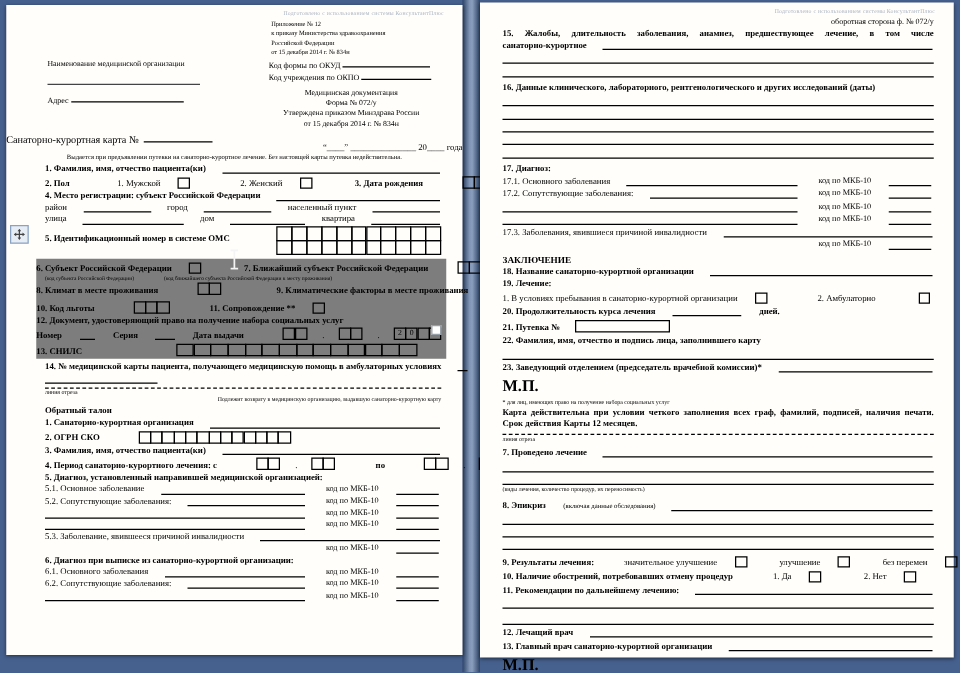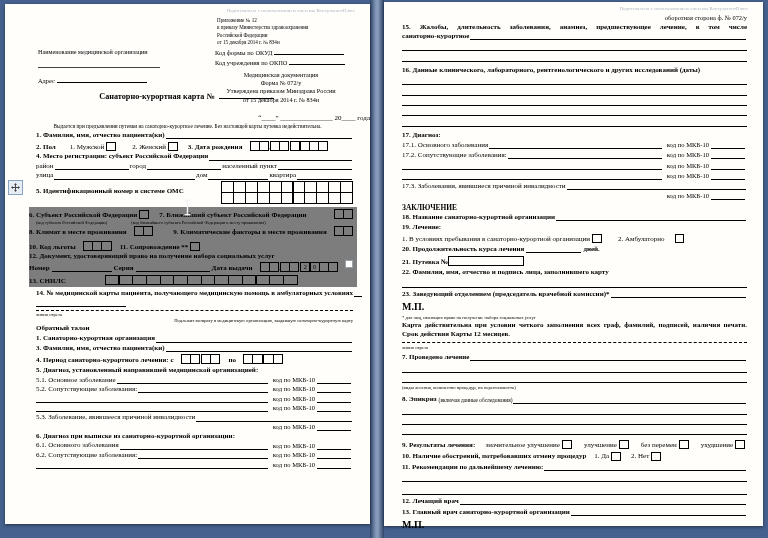--- a/index.html
+++ b/index.html
@@ -13,28 +13,28 @@
   .wm{position:absolute;top:4px;right:15px;font-size:4.6px;color:#aab3c1;letter-spacing:.2px;white-space:nowrap;}
   .b{font-weight:bold}.c{text-align:left}.r{text-align:right}
   
   .annex{position:absolute;top:13px;left:212px;font-size:5.1px;line-height:1.45;}
   .orglbl{position:absolute;top:44px;left:33px;font-size:6.2px;}
   .orgline{position:absolute;top:63px;left:33px;width:122px;border-bottom:1px solid #444;}
   .addr{position:absolute;top:73px;left:33px;font-size:6.4px;}
   .codes{position:absolute;top:44px;left:210px;font-size:6.4px;line-height:1.6;}
   .codes .u{border-bottom:.8px solid #000;display:inline-block;}
   .meddoc{position:absolute;top:67px;left:196px;width:160px;text-align:center;font-size:6.2px;line-height:1.32;}
-  .ttl{position:absolute;top:88px;left:0;width:100%;text-align:center;font-size:8.2px;font-weight:bold;}
+  .ttl{position:absolute;top:103px;left:0;width:100%;font-size:8.2px;font-weight:normal;}
   .dateline{position:absolute;top:110px;left:0;width:100%;text-align:right;font-size:7px;}
   .note{position:absolute;top:119px;left:0;width:100%;text-align:center;font-size:5.3px;}
   
   .flow{position:absolute;left:31px;right:17px;}
   #p1 .flow{top:128px;font-family:Liberation Serif, serif;}
   #p2f{position:absolute;left:18px;right:16px;top:12px;}
-  .ln{display:flex;align-items:flex-end;margin-bottom:2.1px;min-height:7.3px;font-size:7px;line-height:1.05;}
+  .ln{display:flex;align-items:flex-end;margin-bottom:2.1px;min-height:7.3px;font-size:7px;line-height:1.05;gap:12px;}
   #p2f .ln{margin-bottom:2.7px;min-height:7.5px;}
   .ln span{white-space:nowrap;}
   .fill{flex:1;border-bottom:.8px solid #000;margin:0 1px;min-width:8px;}
   .u{display:inline-block;border-bottom:.8px solid #000;margin:0 2px;}
   .w34{width:34px}.w55{width:55px}.w60{width:60px}.w74{width:74px}.w90{width:90px}
   .rl{border-bottom:.9px solid #000;height:7.2px;margin-bottom:2.1px;}
   .cb{display:inline-block;width:7.8px;height:6.8px;border:.9px solid #000;margin:0 2px;flex:none;}
   .cells{display:inline-flex;flex:none;}
   .cells i{width:8.2px;height:7.8px;border:.9px solid #000;margin-left:-.9px;font-style:normal;
            font-size:6.2px;line-height:7.8px;text-align:center;}
@@ -52,21 +52,21 @@
   .omsgrid{display:flex;flexDirection:column;flex:none;flex-direction:column;}
   .omsgrid .cells{margin-top:-.9px;}
   .jl{text-align:justify;text-align-last:justify;font-weight:bold;font-size:7px;line-height:1.25;margin-bottom:1px;}
   .bigbox{display:inline-block;width:74px;height:8.6px;border:.9px solid #000;flex:none;}
   .g3{margin-top:3px}.g5{margin-top:5px}
   
   .movehandle{position:absolute;left:3px;top:176px;width:13px;height:13px;background:#e7edf5;
               border:1px solid #8aa3c2;display:flex;align-items:center;justify-content:center;}
   .resizehandle{position:absolute;right:17px;top:256px;width:6px;height:6px;border:1px solid #9aa0a8;background:#fff;}
   .ibeam{position:absolute;left:178px;top:195px;}
-  .mp{font-size:10px;font-weight:bold;margin:3px 0 2px 0;}
+  .mp{font-size:13px;font-weight:bold;margin:3px 0 2px 0;}
 </style>
 </head>
 <body>
 
 <div id="canvas">
   <div class="divider"></div>
 
   <div class="pg" id="p1">
     <div class="wm">Подготовлено с использованием системы КонсультантПлюс</div>
 
@@ -292,20 +292,39 @@
       <div class="dash g3"></div>
       <div class="tiny c">линия отреза</div>
       <div class="tiny r">Подлежит возврату в медицинскую организацию, выдавшую санаторно-курортную карту</div>
       <div class="c b" style="font-size:7px">Обратный талон</div>
 
       <div class="ln g3">
           <span class="b">1. Санаторно-курортная организация</span>
           <span class="fill"></span>
         </div>
       <div class="ln">
+          <span class="b">2. ОГРН СКО</span>
+          <span class="sp8"></span>
+          <span class="cells">
+            <i></i>
+            <i></i>
+            <i></i>
+            <i></i>
+            <i></i>
+            <i></i>
+            <i></i>
+            <i></i>
+            <i></i>
+            <i></i>
+            <i></i>
+            <i></i>
+            <i></i>
+          </span>
+        </div>
+      <div class="ln">
           <span class="b">3. Фамилия, имя, отчество пациента(ки)</span>
           <span class="fill"></span>
         </div>
       <div class="ln">
         <span class="b">4. Период санаторно-курортного лечения: с</span>
           <span class="sp8"></span>
         <span class="cells">
             <i></i>
             <i></i>
           </span>

